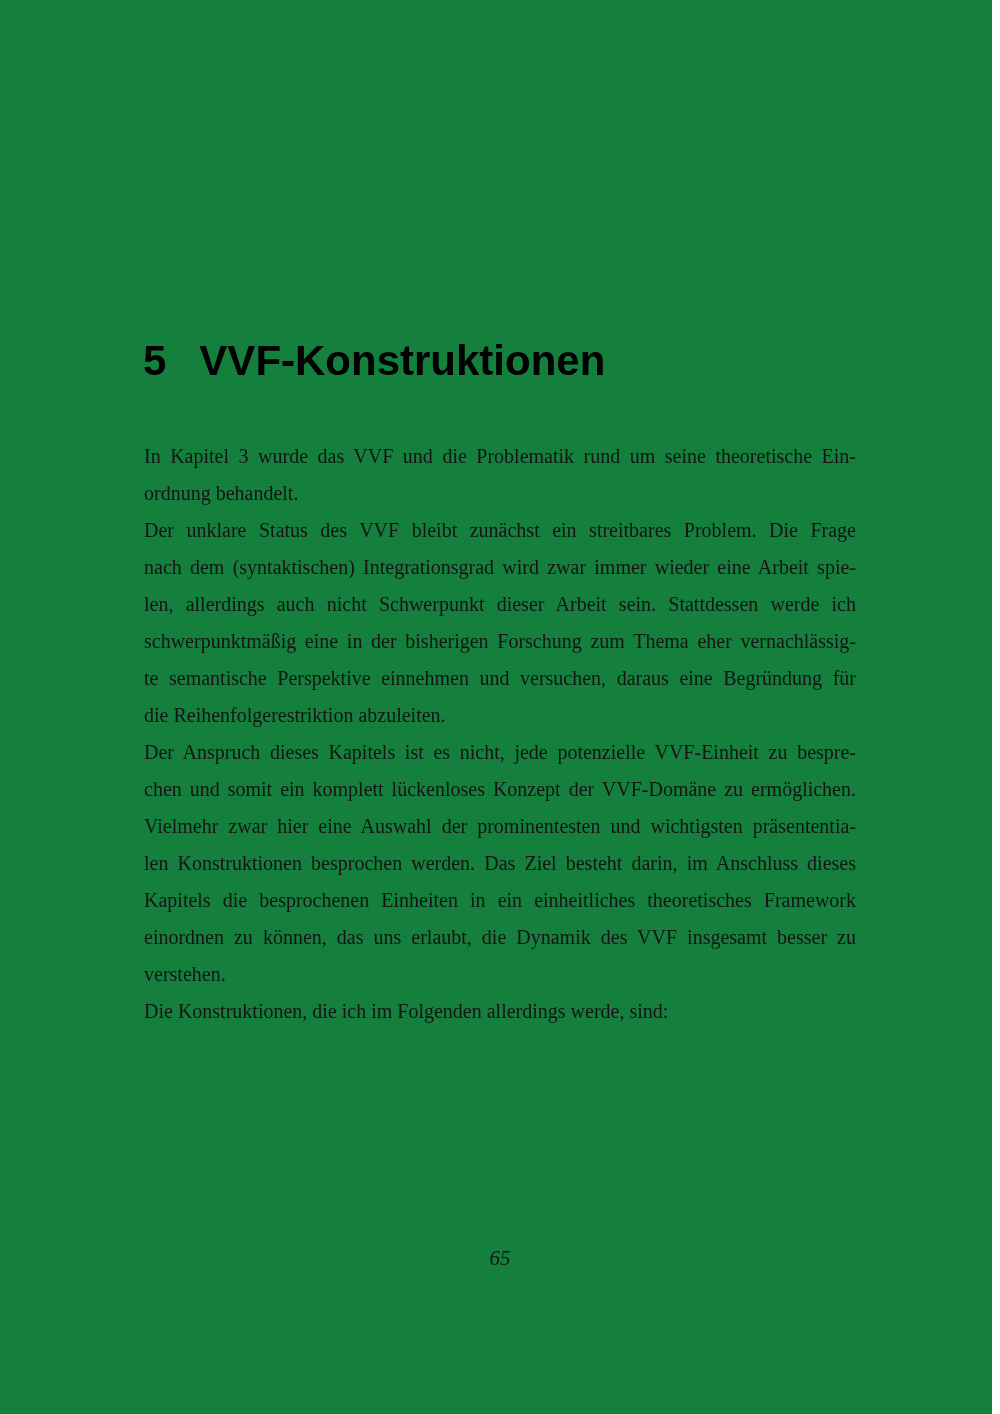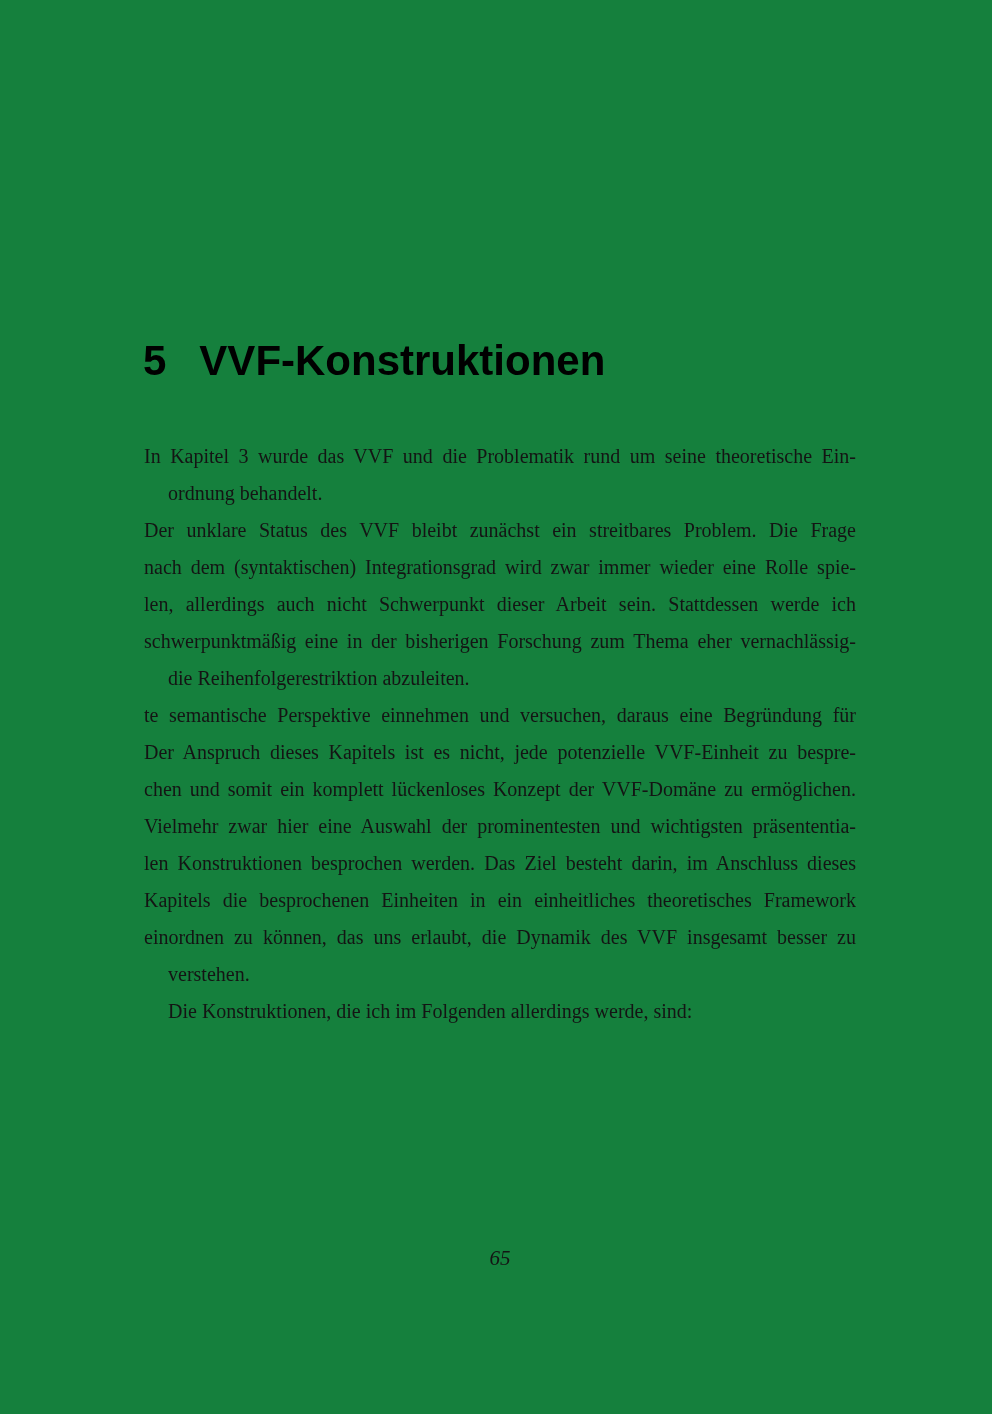--- a/index.html
+++ b/index.html
@@ -44,21 +44,20 @@
     color: #141414;
   }
   .line {
     text-align: justify;
     text-align-last: justify;
     white-space: normal;
   }
   .line.para-end {
     text-align: left;
     text-align-last: left;
-    margin-left: 24px;
   }
   .page-number {
     position: absolute;
     left: 0;
     top: 1244px;
     width: 1000px;
     text-align: center;
     font-size: 21px;
     line-height: 28px;
     color: #141414;
@@ -72,25 +71,25 @@
 
   <h1 class="chapter-heading">
     <span class="chapter-number">5</span><span class="chapter-title">VVF-Konstruktionen</span>
   </h1>
 
   <div class="body-text">
 
   <div class="line">In Kapitel 3 wurde das VVF und die Problematik rund um seine theoretische Ein-</div>
       <div class="line para-end">ordnung behandelt.</div>
       <div class="line">Der unklare Status des VVF bleibt zunächst ein streitbares Problem. Die Frage</div>
-      <div class="line">nach dem (syntaktischen) Integrationsgrad wird zwar immer wieder eine Rolle spie-</div>
+      <div class="line">nach dem (syntaktischen) Integrationsgrad wird zwar immer wieder eine Arbeit spie-</div>
       <div class="line">len, allerdings auch nicht Schwerpunkt dieser Arbeit sein. Stattdessen werde ich</div>
       <div class="line">schwerpunktmäßig eine in der bisherigen Forschung zum Thema eher vernachlässig-</div>
+      <div class="line">te semantische Perspektive einnehmen und versuchen, daraus eine Begründung für</div>
       <div class="line para-end">die Reihenfolgerestriktion abzuleiten.</div>
-      <div class="line">te semantische Perspektive einnehmen und versuchen, daraus eine Begründung für</div>
       <div class="line">Der Anspruch dieses Kapitels ist es nicht, jede potenzielle VVF-Einheit zu bespre-</div>
       <div class="line">chen und somit ein komplett lückenloses Konzept der VVF-Domäne zu ermöglichen.</div>
       <div class="line">Vielmehr zwar hier eine Auswahl der prominentesten und wichtigsten präsententia-</div>
       <div class="line">len Konstruktionen besprochen werden. Das Ziel besteht darin, im Anschluss dieses</div>
       <div class="line">Kapitels die besprochenen Einheiten in ein einheitliches theoretisches Framework</div>
       <div class="line">einordnen zu können, das uns erlaubt, die Dynamik des VVF insgesamt besser zu</div>
       <div class="line para-end">verstehen.</div>
       <div class="line para-end">Die Konstruktionen, die ich im Folgenden allerdings werde, sind:</div>
     </div>
 

